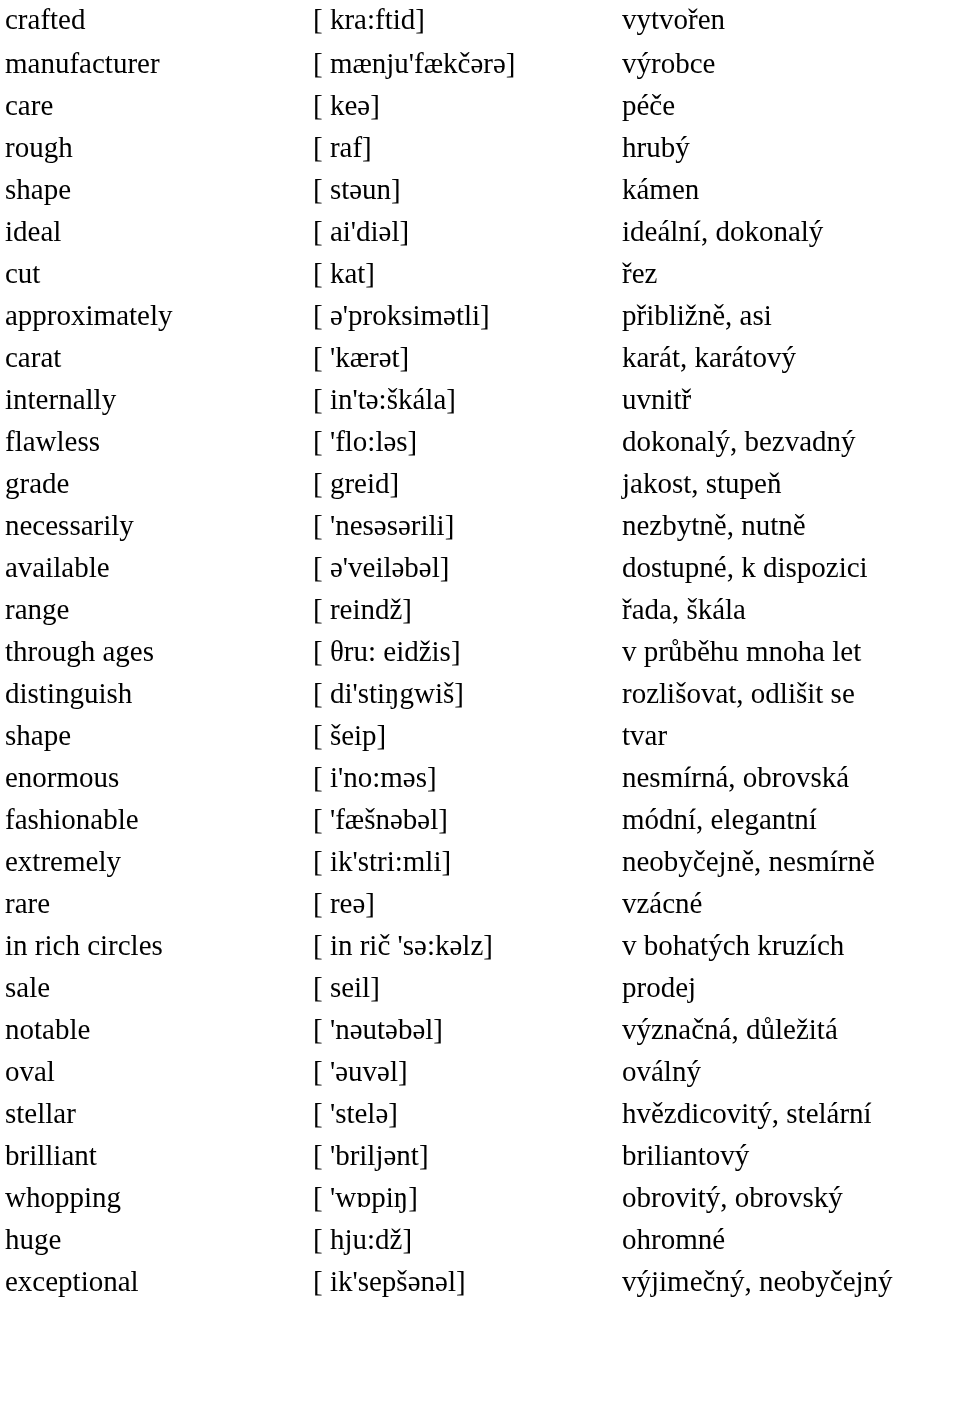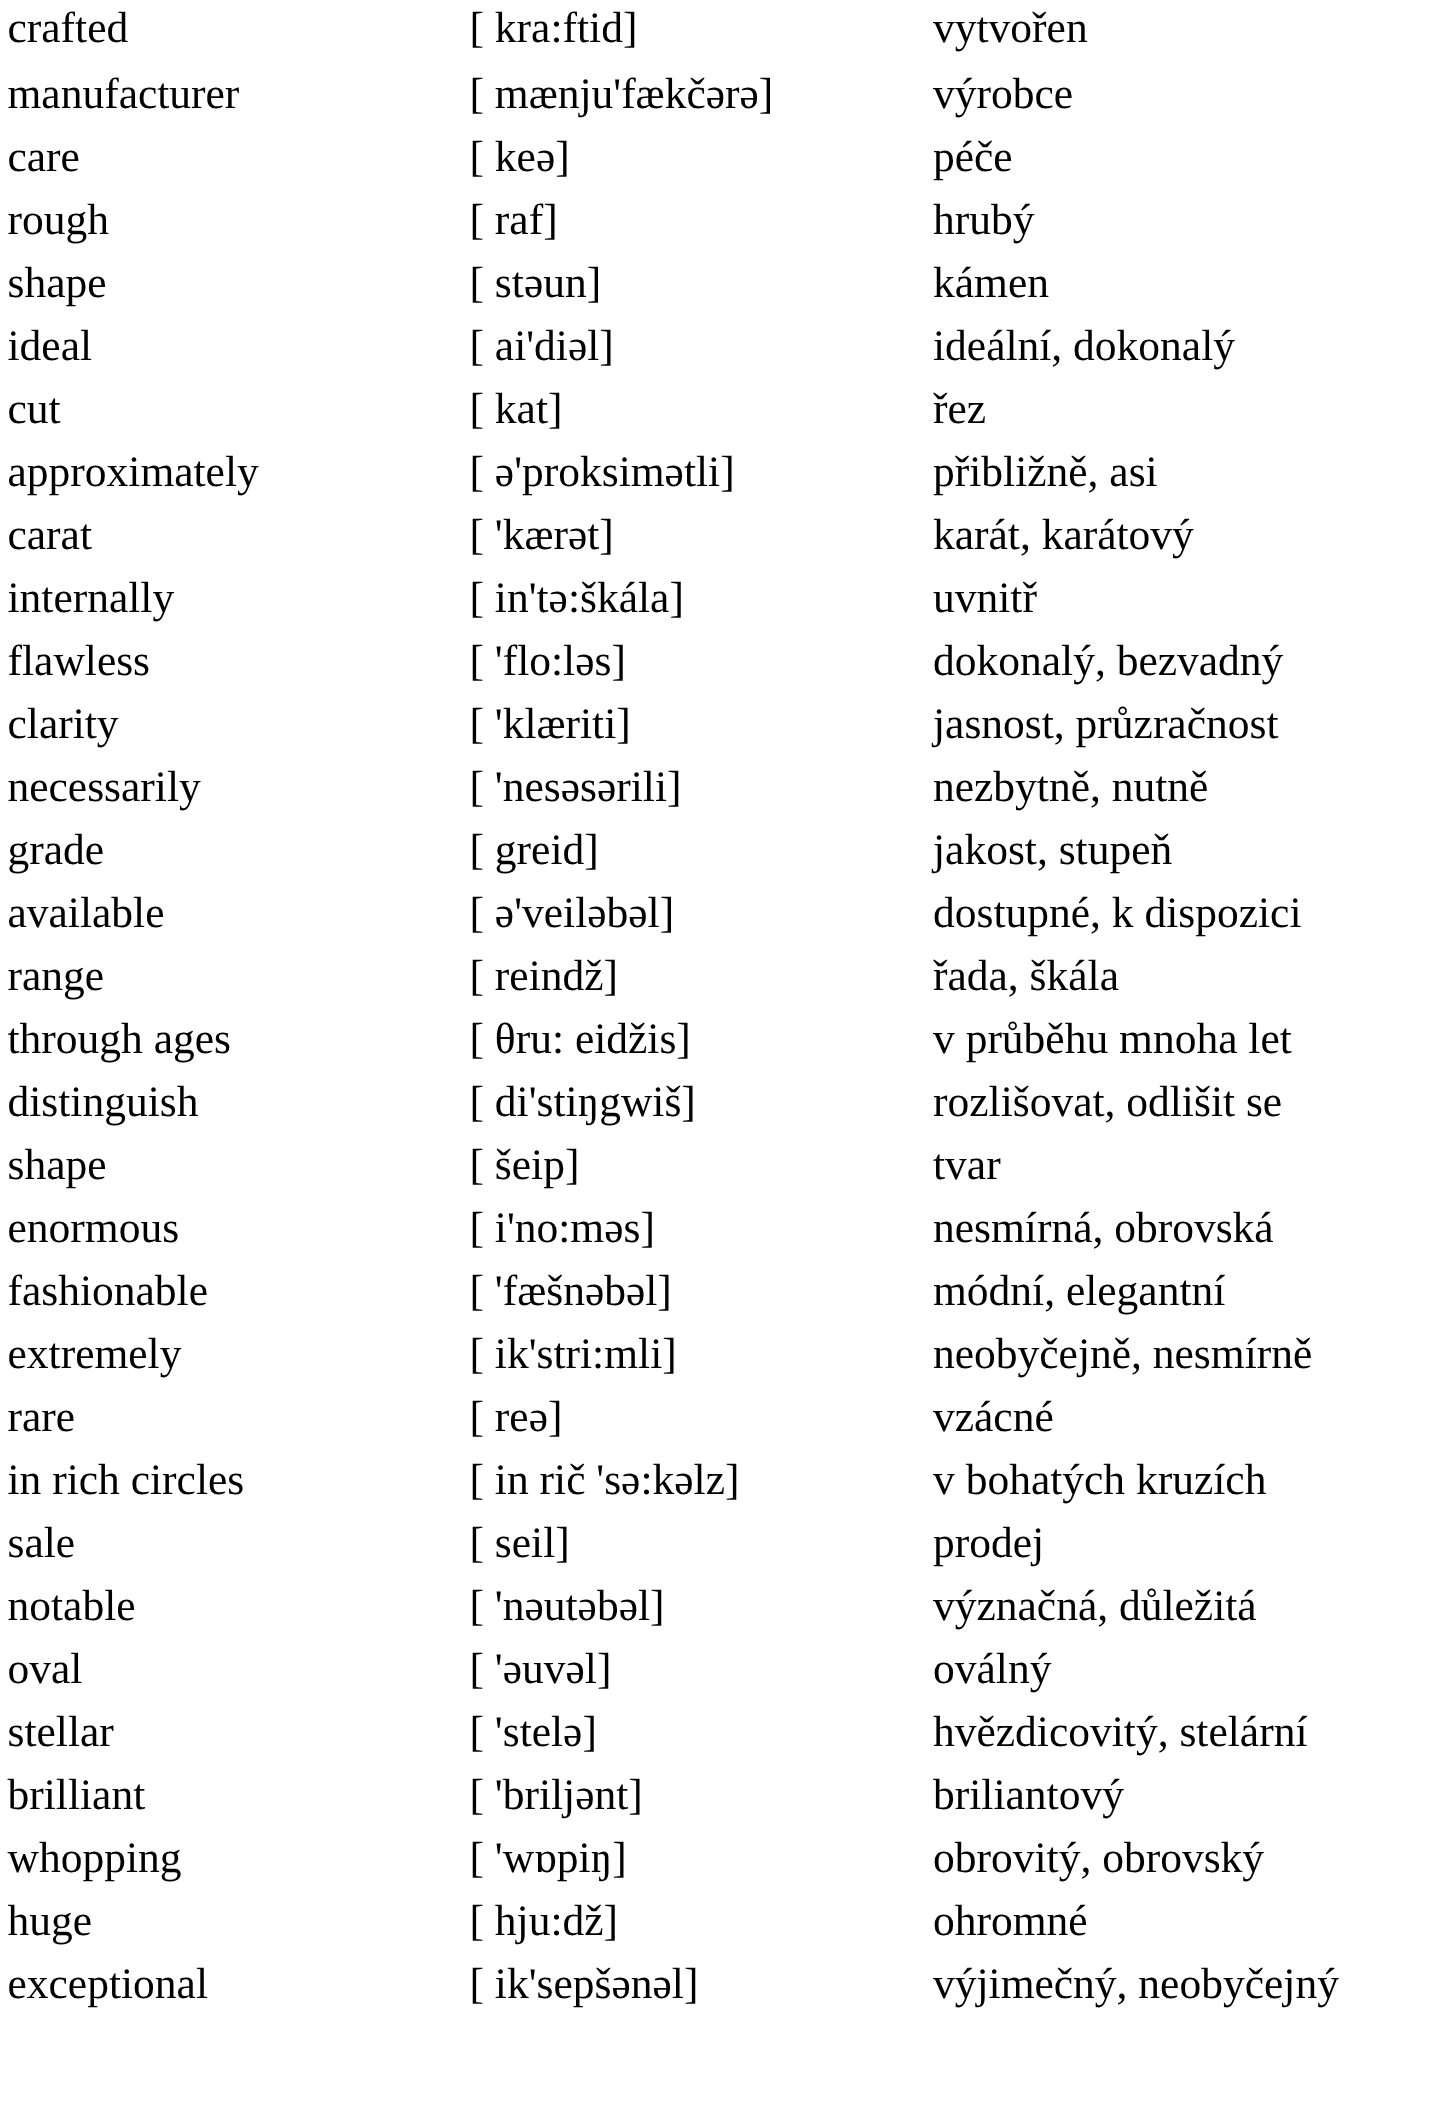--- a/index.html
+++ b/index.html
@@ -107,33 +107,28 @@
           <td class="col-term">internally</td>
           <td class="col-phon">[ in'tə:škála]</td>
           <td class="col-trans">uvnitř</td>
         </tr>
         <tr>
           <td class="col-term">flawless</td>
           <td class="col-phon">[ 'flo:ləs]</td>
           <td class="col-trans">dokonalý, bezvadný</td>
         </tr>
         <tr>
-          <td class="col-term">clarity</td>
-          <td class="col-phon">[ 'klæriti]</td>
-          <td class="col-trans">jasnost, průzračnost</td>
+          <td class="col-term">grade</td>
+          <td class="col-phon">[ greid]</td>
+          <td class="col-trans">jakost, stupeň</td>
         </tr>
         <tr>
           <td class="col-term">necessarily</td>
           <td class="col-phon">[ 'nesəsərili]</td>
           <td class="col-trans">nezbytně, nutně</td>
-        </tr>
-        <tr>
-          <td class="col-term">grade</td>
-          <td class="col-phon">[ greid]</td>
-          <td class="col-trans">jakost, stupeň</td>
         </tr>
         <tr>
           <td class="col-term">available</td>
           <td class="col-phon">[ ə'veiləbəl]</td>
           <td class="col-trans">dostupné, k dispozici</td>
         </tr>
         <tr>
           <td class="col-term">range</td>
           <td class="col-phon">[ reindž]</td>
           <td class="col-trans">řada, škála</td>

